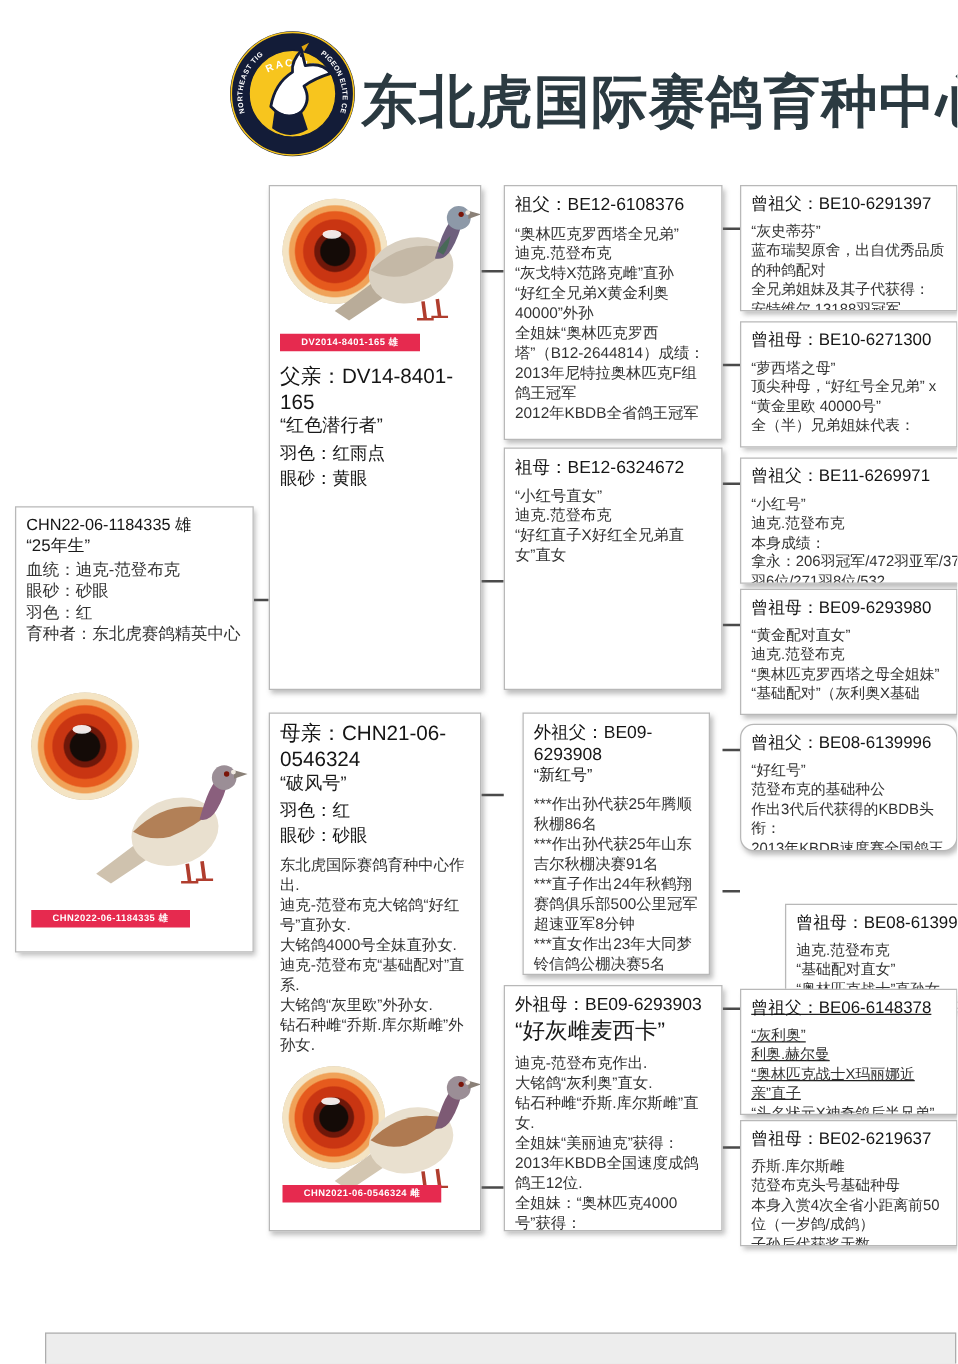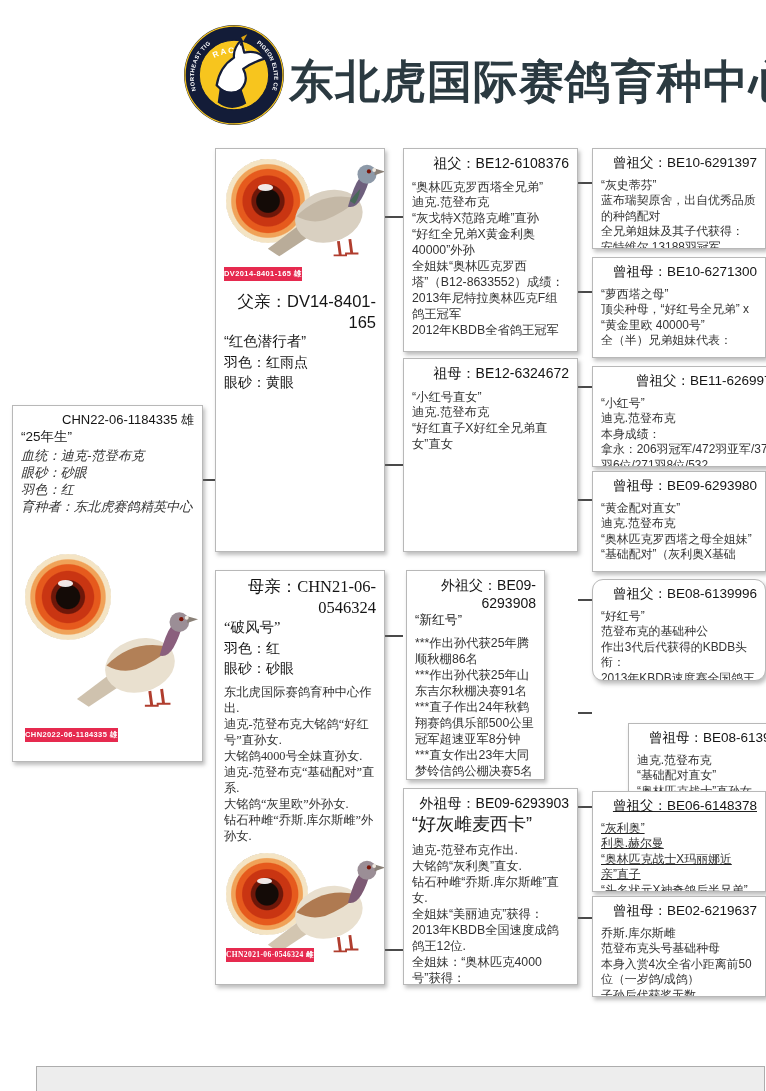--- a/index.html
+++ b/index.html
@@ -6,40 +6,40 @@
   #page{position:relative;width:766px;height:1091px;background:#fff;overflow:hidden;
         font-family:"Liberation Sans", sans-serif;color:#222;}
   
   .title{position:absolute;left:289px;top:52px;font-size:45px;font-weight:700;
          color:#2b3a41;letter-spacing:1px;white-space:nowrap;}
   .logo{position:absolute;left:183px;top:24px;width:102px;height:102px;}
   
   .pbox{position:absolute;background:#fff;border:1px solid #b8b8b8;
         box-shadow:2px 3px 4px rgba(110,110,110,.45);
         padding:6px 8px;box-sizing:border-box;overflow:hidden;}
-  .lbl{font-size:14px;color:#141414;line-height:1.25;text-align:right;}
+  .lbl{font-size:14px;color:#141414;line-height:1.25;}
   .lbl.big{font-size:16.5px;}
   .sub{font-size:13.5px;color:#1a1a1a;line-height:1.3;white-space:pre-line;}
   .attrs{font-size:14px;color:#141414;line-height:1.4;white-space:pre-line;margin-top:2px;}
   .body{font-size:12.3px;color:#333;line-height:1.3;white-space:pre-line;margin-top:7px;}
   .gg .lbl{font-size:13.5px;}
   .gg .body{font-size:11.9px;margin-top:6px;}
   
   .conn{position:absolute;height:2px;background:#4a4a4a;}
   
   .eye{position:absolute;border-radius:50%;
     background:radial-gradient(circle at 50% 50%,
       #140b07 0 19%, #6e1709 21% 27%, #c93512 29% 42%, #e65a1d 44% 53%,
       #f0a258 55% 61%, #f4e4c4 63% 70%, #cdb482 71% 76%, #f7f2e6 77% 83%,
       #a8935f 84% 88%, #ffffff 89%);}
   .eye::after{content:"";position:absolute;left:38%;top:30%;width:18%;height:8%;
       background:#fff;border-radius:50%;opacity:.9;}
   .pigeon{position:absolute;}
   .band{position:absolute;background:#e62a4f;color:#fff;font-size:7.5px;font-weight:bold;
-        padding:2px 0;letter-spacing:.4px;white-space:nowrap;z-index:3;}
+        padding:2px 17px;letter-spacing:.4px;white-space:nowrap;z-index:3;}
   
   .footer{position:absolute;left:36px;top:1066px;width:729px;height:26px;
           background:#ededed;border:1px solid #adadad;box-sizing:border-box;}
 </style>
 </head>
 <body>
 
 <div id="page">
 
   <svg class="logo" viewBox="0 0 100 100">
@@ -81,21 +81,21 @@
   <div class="conn" style="left:578px;top:386px;width:14px;"></div>
   <div class="conn" style="left:578px;top:499px;width:14px;"></div>
   <div class="conn" style="left:578px;top:599px;width:14px;"></div>
   <div class="conn" style="left:578px;top:712px;width:14px;"></div>
   <div class="conn" style="left:578px;top:806px;width:14px;"></div>
   <div class="conn" style="left:578px;top:917px;width:14px;"></div>
 
   <div class="pbox" style="left:12px;top:405px;width:191px;height:357px;">
     <div class="lbl big" style="font-size:13px;">CHN22-06-1184335  雄</div>
     <div class="sub">“25年生”</div>
-    <div class="body" style="font-size:13.2px;margin-top:1px;font-style:italic;">血统：迪克-范登布克
+    <div class="body" style="font-size:13.2px;margin-top:1px;">血统：迪克-范登布克
 眼砂：砂眼
 羽色：红
 育种者：东北虎赛鸽精英中心</div>
     <div class="eye" style="left:12px;top:148px;width:86px;height:86px;"></div>
     <svg class="pigeon" style="left:60px;top:196px;width:128px;height:118px;" viewBox="0 0 130 115">
       <polygon points="4,96 44,66 58,76 16,104" fill="#cfc2ae"></polygon>
       <path d="M78,88 L80,103 M90,86 L92,101" stroke="#b03d2e" stroke-width="3"></path>
       <path d="M73,103 h14 M85,101 h14" stroke="#b03d2e" stroke-width="2"></path>
       <ellipse cx="68" cy="62" rx="36" ry="27" transform="rotate(-16 68 62)" fill="#e9e0cf"></ellipse>
       <path d="M34,62 Q62,34 100,44 Q84,58 64,66 Q48,70 34,62 Z" fill="#a86f42" opacity="0.85"></path>
@@ -125,21 +125,21 @@
     </svg>
     <div class="band" style="left:8px;top:118px;">DV2014-8401-165  雄</div>
     <div style="margin-top:136px;">
       <div class="lbl big">父亲：DV14-8401-165</div>
       <div class="sub" style="font-size:14.5px;">“红色潜行者”</div>
       <div class="attrs">羽色：红雨点
 眼砂：黄眼</div>
     </div>
   </div>
 
-  <div class="pbox" style="left:215px;top:570px;width:170px;height:415px;font-family:Liberation Serif, serif;">
+  <div class="pbox" style="left:215px;top:570px;width:170px;height:415px;">
     <div class="lbl big">母亲：CHN21-06-0546324</div>
     <div class="sub" style="font-size:14.5px;">“破风号”</div>
     <div class="attrs">羽色：红
 眼砂：砂眼</div>
     <div class="body">东北虎国际赛鸽育种中心作出.
 迪克-范登布克大铭鸽“好红号”直孙女.
 大铭鸽4000号全妹直孙女.
 迪克-范登布克“基础配对”直系.
 大铭鸽“灰里欧”外孙女.
 钻石种雌“乔斯.库尔斯雌”外孙女.</div>
@@ -158,33 +158,33 @@
     </svg>
     <div class="band" style="left:10px;top:377px;">CHN2021-06-0546324  雌</div>
   </div>
 
   <div class="pbox" style="left:403px;top:148px;width:175px;height:204px;">
     <div class="lbl">祖父：BE12-6108376</div>
     <div class="body">“奥林匹克罗西塔全兄弟”
 迪克.范登布克
 “灰戈特X范路克雌”直孙
 “好红全兄弟X黄金利奥40000”外孙
-全姐妹“奥林匹克罗西塔”（B12-8633552）成绩：
+全姐妹“奥林匹克罗西塔”（B12-2644814）成绩：
 2013年尼特拉奥林匹克F组鸽王冠军
 2012年KBDB全省鸽王冠军</div>
   </div>
 
   <div class="pbox" style="left:403px;top:358px;width:175px;height:194px;">
     <div class="lbl">祖母：BE12-6324672</div>
     <div class="body">“小红号直女”
 迪克.范登布克
 “好红直子X好红全兄弟直女”直女</div>
   </div>
 
-  <div class="pbox" style="left:406px;top:570px;width:139px;height:210px;">
+  <div class="pbox" style="left:418px;top:570px;width:150px;height:210px;">
     <div class="lbl">外祖父：BE09-6293908</div>
     <div class="sub" style="font-size:12.8px;">“新红号”</div>
     <div class="body">***作出孙代获25年腾顺秋棚86名
 ***作出孙代获25年山东吉尔秋棚决赛91名
 ***直子作出24年秋鹤翔赛鸽俱乐部500公里冠军超速亚军8分钟
 ***直女作出23年大同梦铃信鸽公棚决赛5名
 迪克-范登布克作出.</div>
   </div>
 
   <div class="pbox" style="left:403px;top:788px;width:175px;height:197px;">

